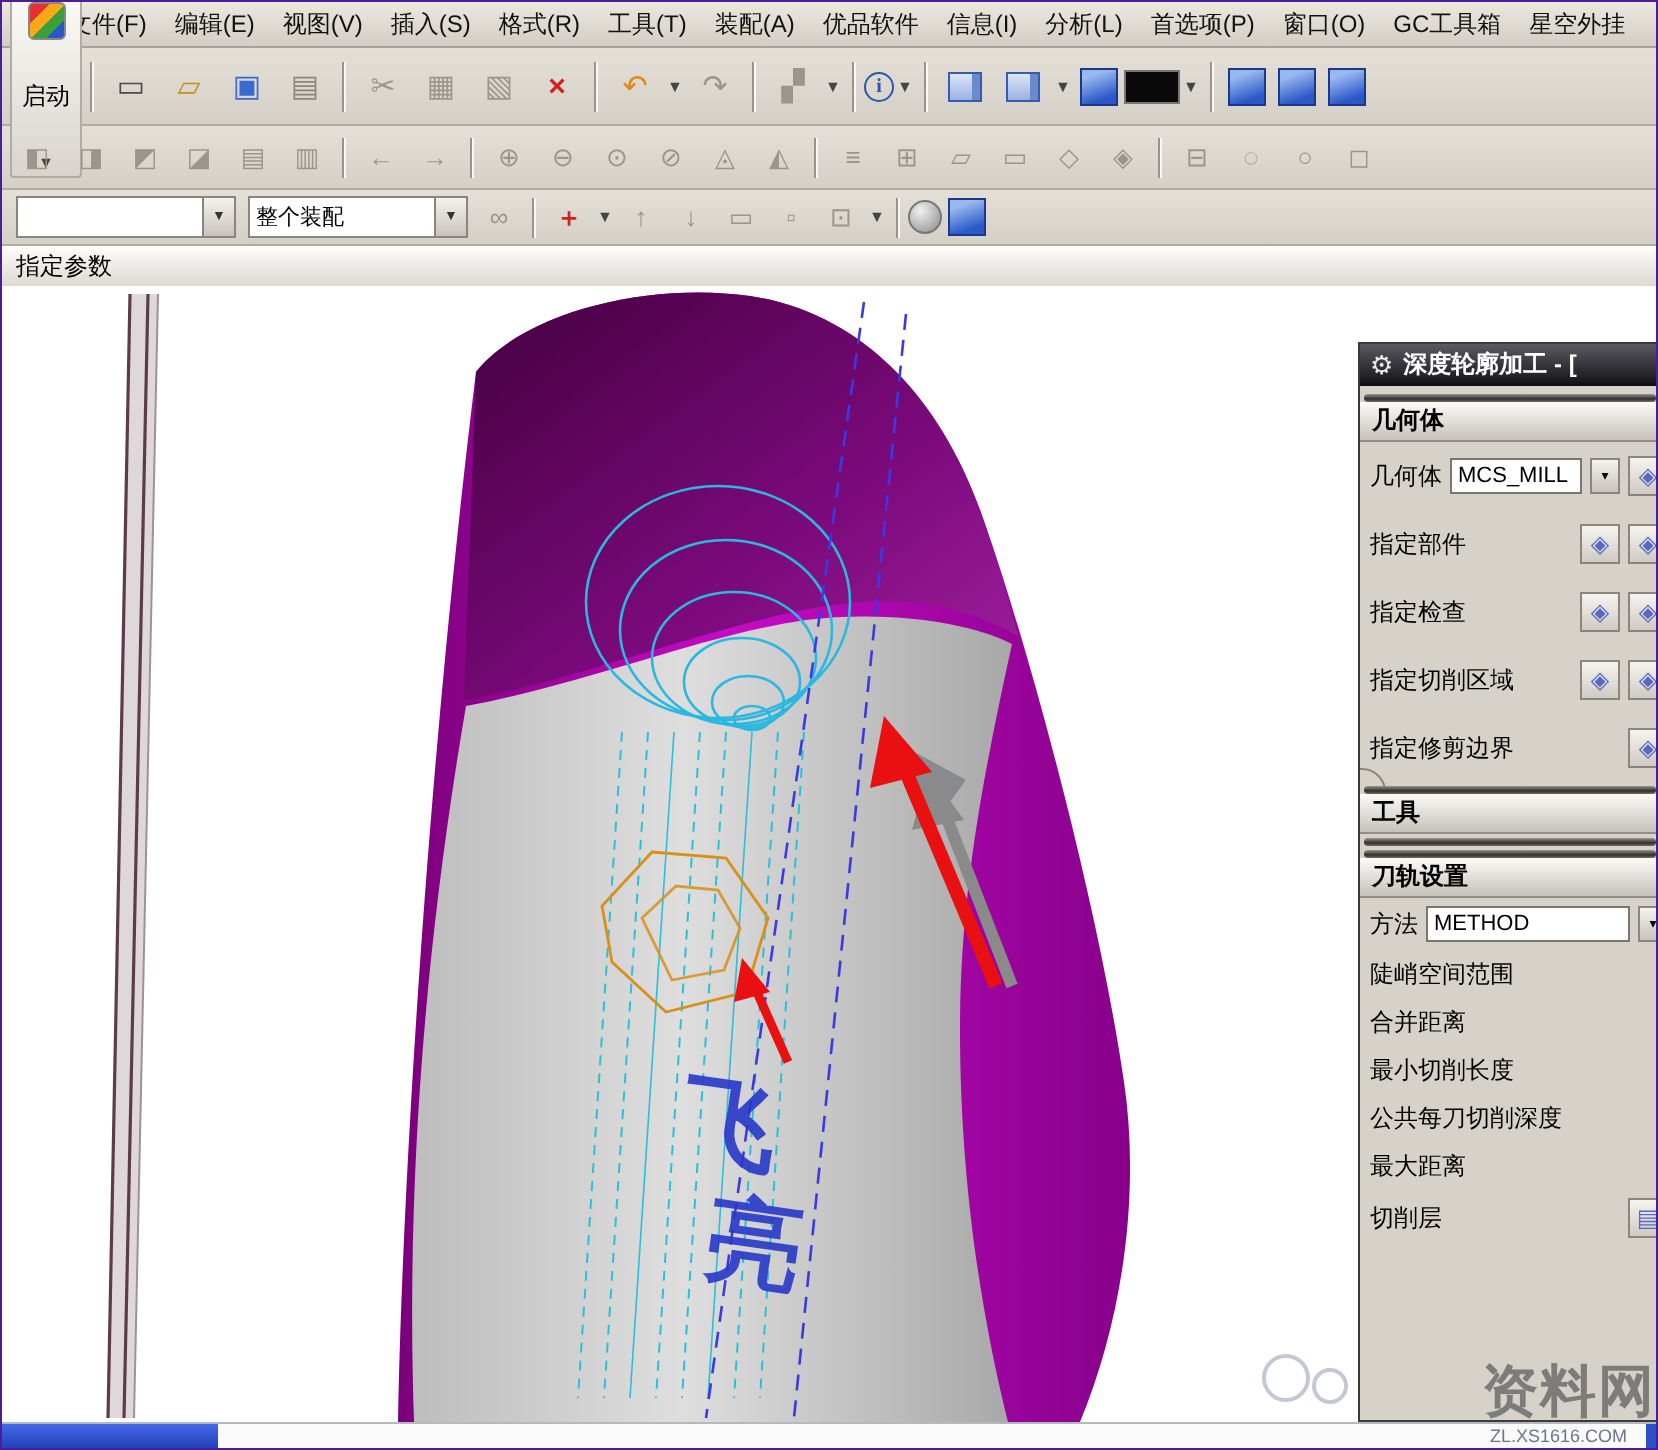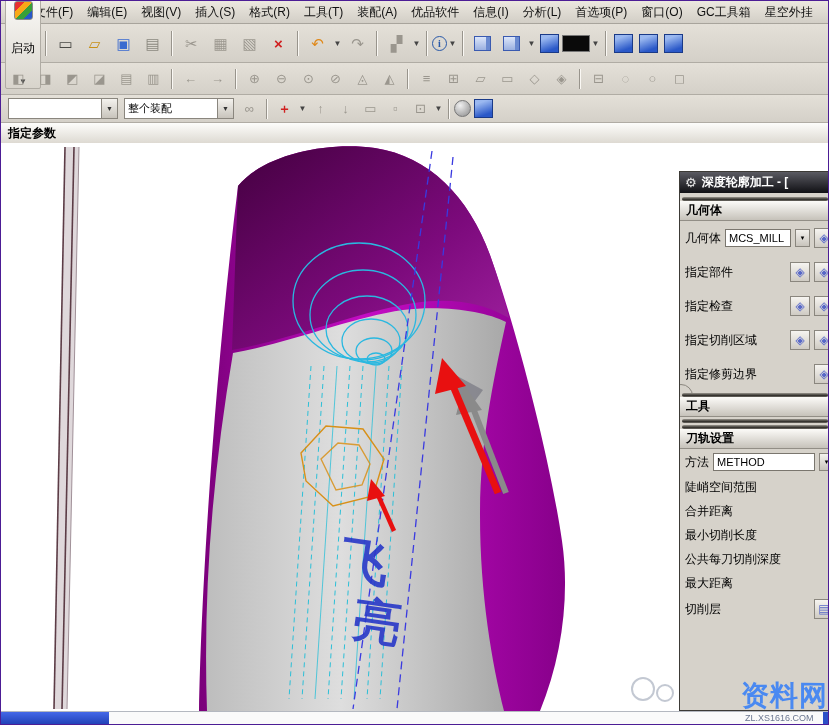--- a/index.html
+++ b/index.html
@@ -28,41 +28,41 @@
   .mag{width:8px;height:8px;border:1.5px solid #5a7a9a;border-radius:50%;position:relative;flex:0 0 auto;}
   .mag::after{content:"";position:absolute;width:5px;height:1.5px;background:#5a7a9a;transform:rotate(45deg);right:-4px;bottom:-2px;}
   .infoi{width:13px;height:13px;border:1px solid #2858a8;border-radius:50%;color:#2858a8;font-size:10px;font-weight:bold;display:flex;align-items:center;justify-content:center;font-family:"Liberation Serif",serif;}
   .layout-ic{width:15px;height:13px;border:1px solid #3a5ab0;background:linear-gradient(#dce6fa,#9ab0e0);box-shadow:inset -4px 0 0 #6a8ad0;}
   .swatch{width:26px;height:15px;background:#0a0a0a;border:1px solid #777;}
   .cube{width:17px;height:17px;background:linear-gradient(160deg,#9ab8f0 20%,#2a58c8 80%);border:1px solid #1a3a88;margin:0 3px;}
   .spherei{width:15px;height:15px;border-radius:50%;background:radial-gradient(circle at 35% 30%,#f0f0f0,#8a8a8a);border:1px solid #777;}
   .combo{display:flex;align-items:center;height:19px;border:1px solid #8a867e;background:#fff;font-size:11px;margin:4px 3px;}
   .combo .cval{width:86px;padding:0 3px;overflow:hidden;white-space:nowrap;}
   .combo .cbtn{width:15px;height:100%;background:linear-gradient(#f4f2ee,#c8c4bc);border-left:1px solid #8a867e;display:flex;align-items:center;justify-content:center;font-size:7px;color:#333;}
-  .prompt{height:21px;background:linear-gradient(#fdfdfb,#dcd8d0);border-bottom:2px solid #8e8a82;display:flex;align-items:center;padding:0 7px;font-weight:bold;font-size:12px;color:#000;}
+  .prompt{height:21px;background:linear-gradient(#fdfdfb,#dcd8d0);border-bottom:2px solid #8e8a82;display:flex;align-items:center;padding:0 7px;font-weight:normal;font-size:12px;color:#000;}
   
   .viewport{position:absolute;top:142px;left:0;width:829px;height:568px;background:#ffffff;overflow:hidden;}
   
   .dialog{position:absolute;left:678px;top:170px;width:151px;height:540px;background:#d6d2ca;border:1px solid #3c3a36;border-right:none;z-index:10;font-size:12px;box-sizing:border-box;overflow:hidden;}
   .dlg-title{height:21px;display:flex;align-items:center;gap:5px;padding:0 5px;background:linear-gradient(#5a5a62,#101014);color:#fff;font-weight:bold;font-size:12px;white-space:nowrap;overflow:hidden;}
   .gear{color:#e8e8e8;font-size:13px;}
   .dlg-body{position:relative;padding:2px 0;}
   .grp-sep{height:4px;margin:2px 2px 0;background:linear-gradient(#9a968e,#32302c 60%,#6e6b64);border-radius:2px;}
   .grp-hd{height:19px;line-height:19px;padding:0 6px;font-weight:bold;background:linear-gradient(#fcfbf8,#c6c2ba);border-bottom:1px solid #928e86;color:#000;}
   .drow{display:flex;align-items:center;padding:0 5px;gap:4px;box-sizing:border-box;}
   .h34{height:34px;}.h28{height:28px;}.h26{height:26px;}.h24{height:24px;}
   .dlabel{white-space:nowrap;color:#000;}
   .spacer{flex:1;}
   .dcombo{flex:1;min-width:30px;height:18px;background:#fff;border:1px solid #7a766e;font-size:11px;display:flex;align-items:center;padding:0 3px;overflow:hidden;white-space:nowrap;box-sizing:border-box;}
   .ddd{width:15px;height:18px;flex:0 0 auto;background:linear-gradient(#f4f2ee,#c8c4bc);border:1px solid #8a867e;display:flex;align-items:center;justify-content:center;font-size:7px;box-sizing:border-box;}
   .dbtn{width:20px;height:20px;flex:0 0 auto;display:flex;align-items:center;justify-content:center;background:linear-gradient(#f6f4f0,#cfcbc3);border:1px solid #8a867e;font-size:12px;color:#5868c8;padding:0;box-sizing:border-box;}
   .clipedge{margin-right:-9px;}
   .clip-handle{position:absolute;left:-11px;top:212px;width:22px;height:22px;border-radius:50%;background:#d6d2ca;border:1px solid #8a867e;}
   
-  .wm{position:absolute;top:676px;left:740px;z-index:40;font-size:28px;font-weight:bold;color:#3b82f6;letter-spacing:1px;opacity:.9;}
+  .wm{position:absolute;top:676px;left:740px;z-index:40;font-size:28px;font-weight:bold;color:#737373;letter-spacing:1px;opacity:.9;}
   .bottombar{position:absolute;top:710px;left:0;width:829px;height:15px;background:#fafafa;border-top:1px solid #b4b8c0;z-index:45;box-sizing:border-box;}
   .bb-blue{position:absolute;left:0;top:0;width:108px;height:14px;background:linear-gradient(#4468e8,#1c3cb0);}
   .bb-nub{position:absolute;right:0;top:0;width:7px;height:14px;background:#2c50c8;}
   .bb-url{position:absolute;left:744px;top:1px;font-size:9px;color:#6a7690;}
 </style>
 </head>
 <body>
 
 <div class="screen">
 

